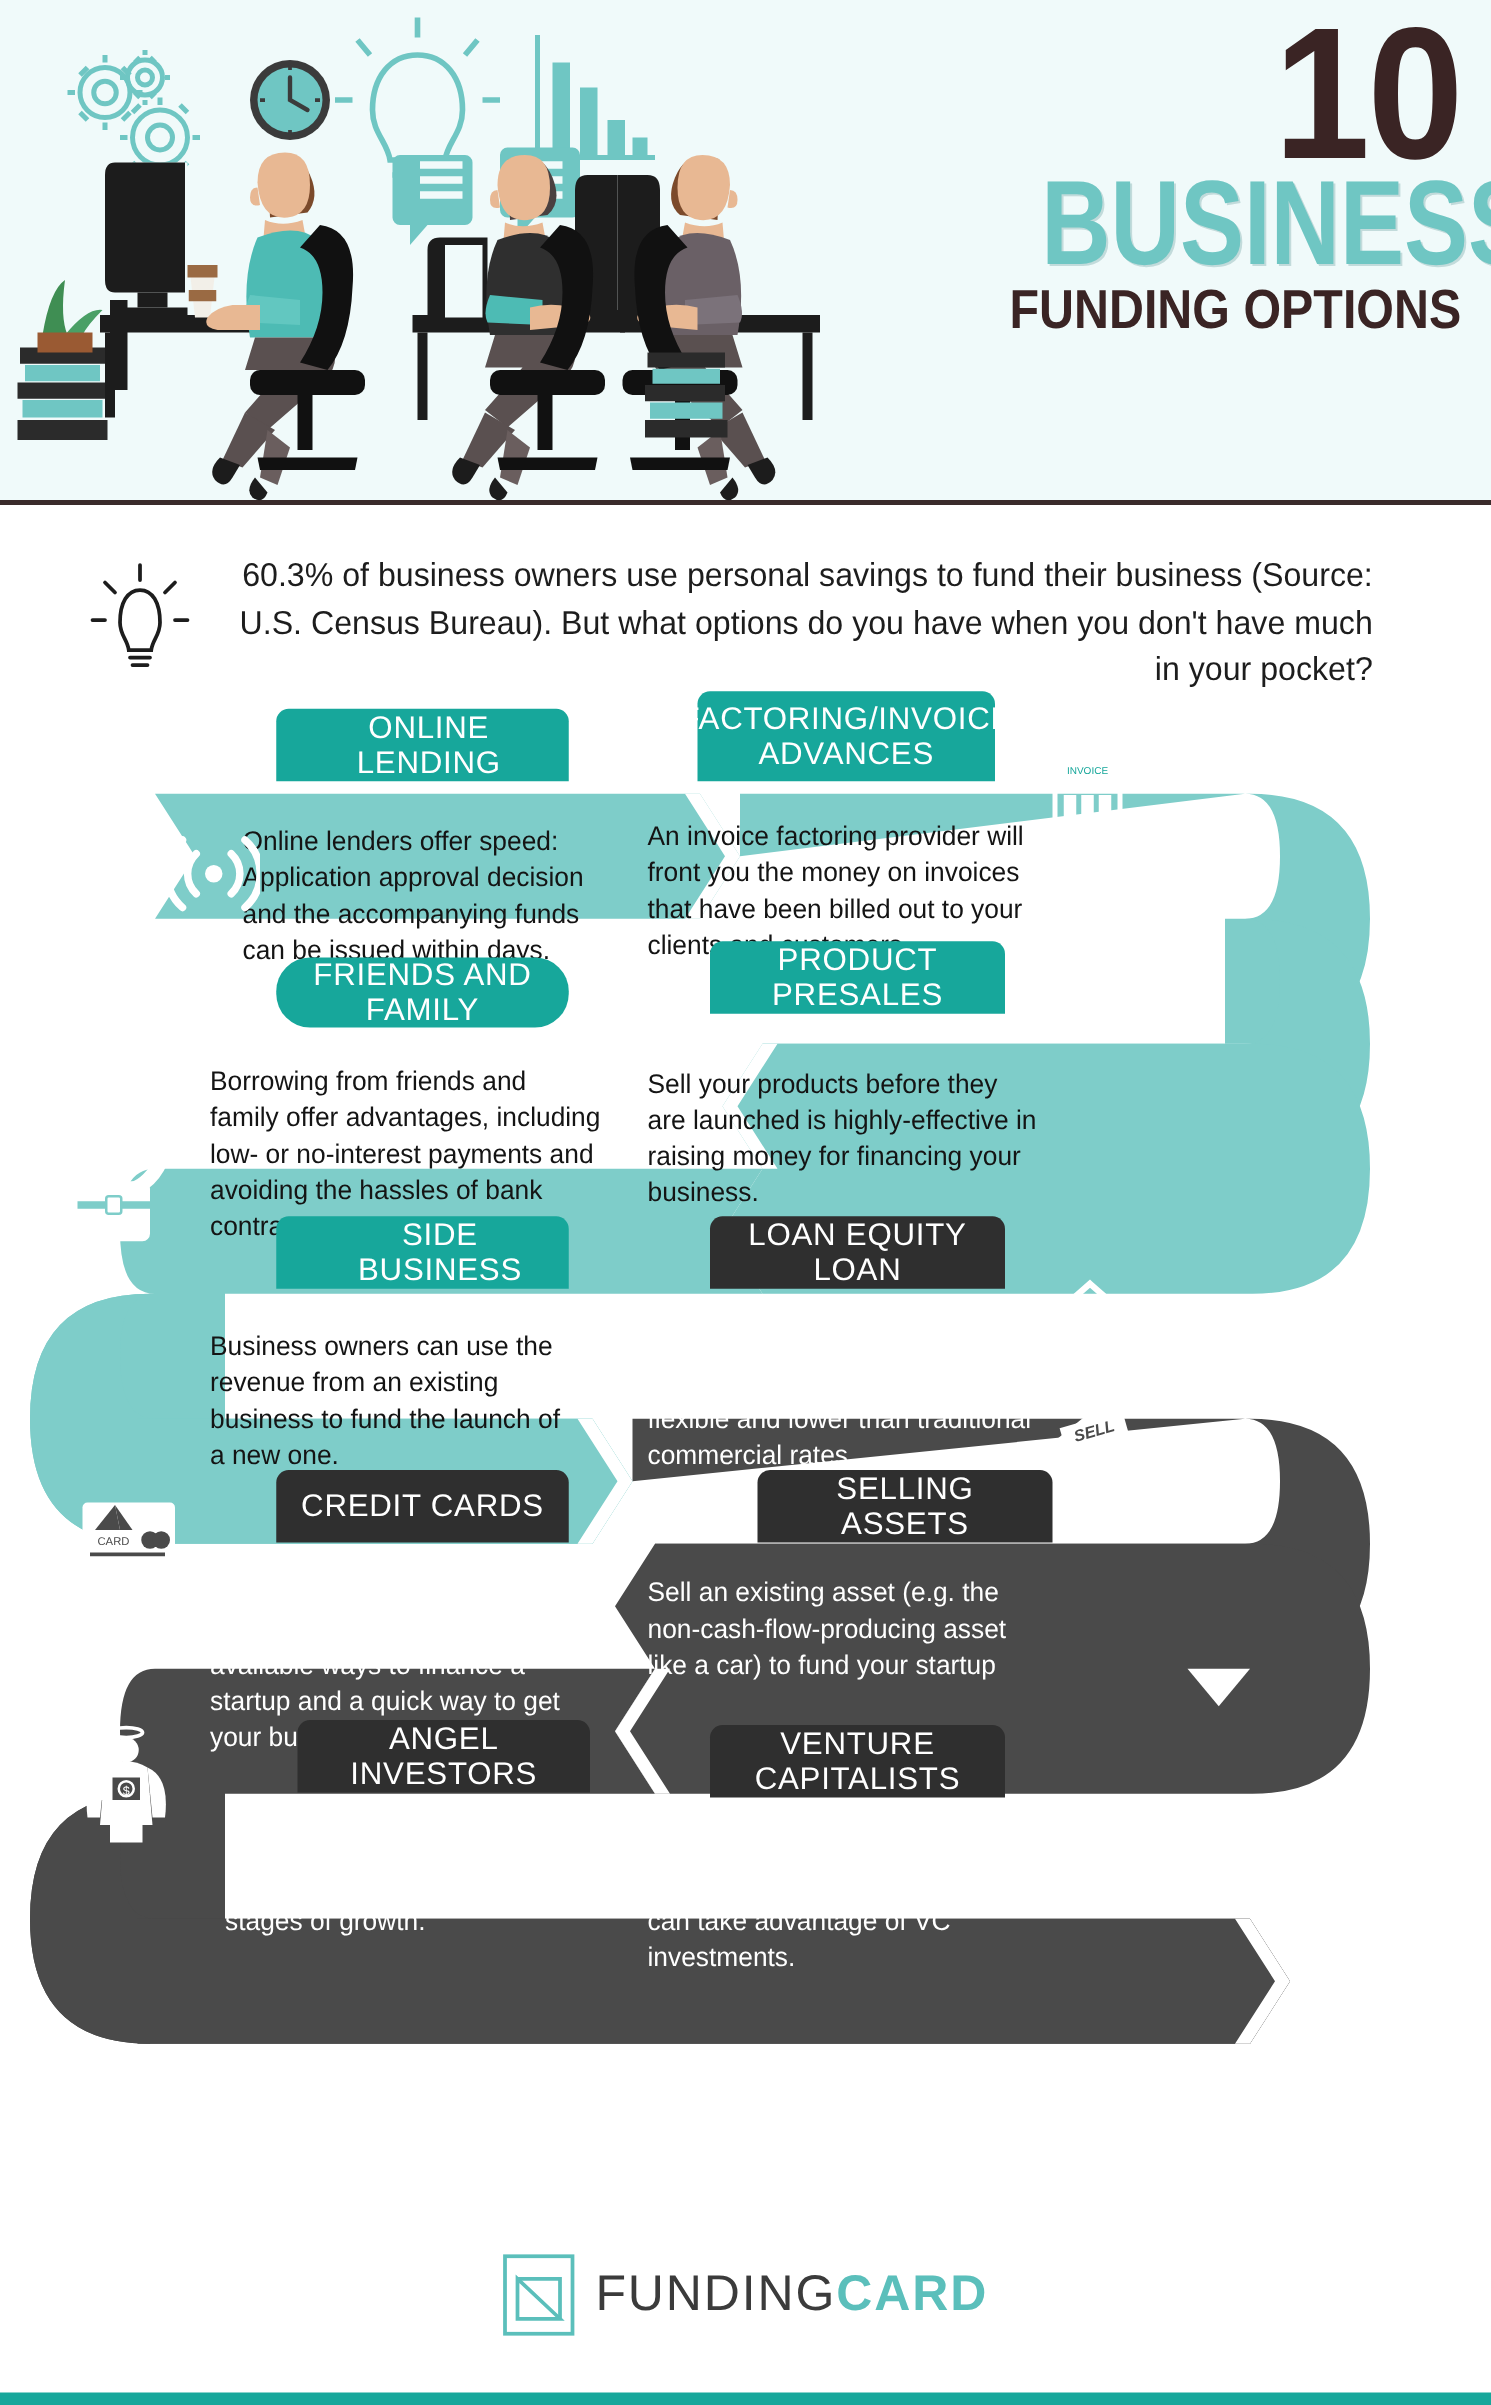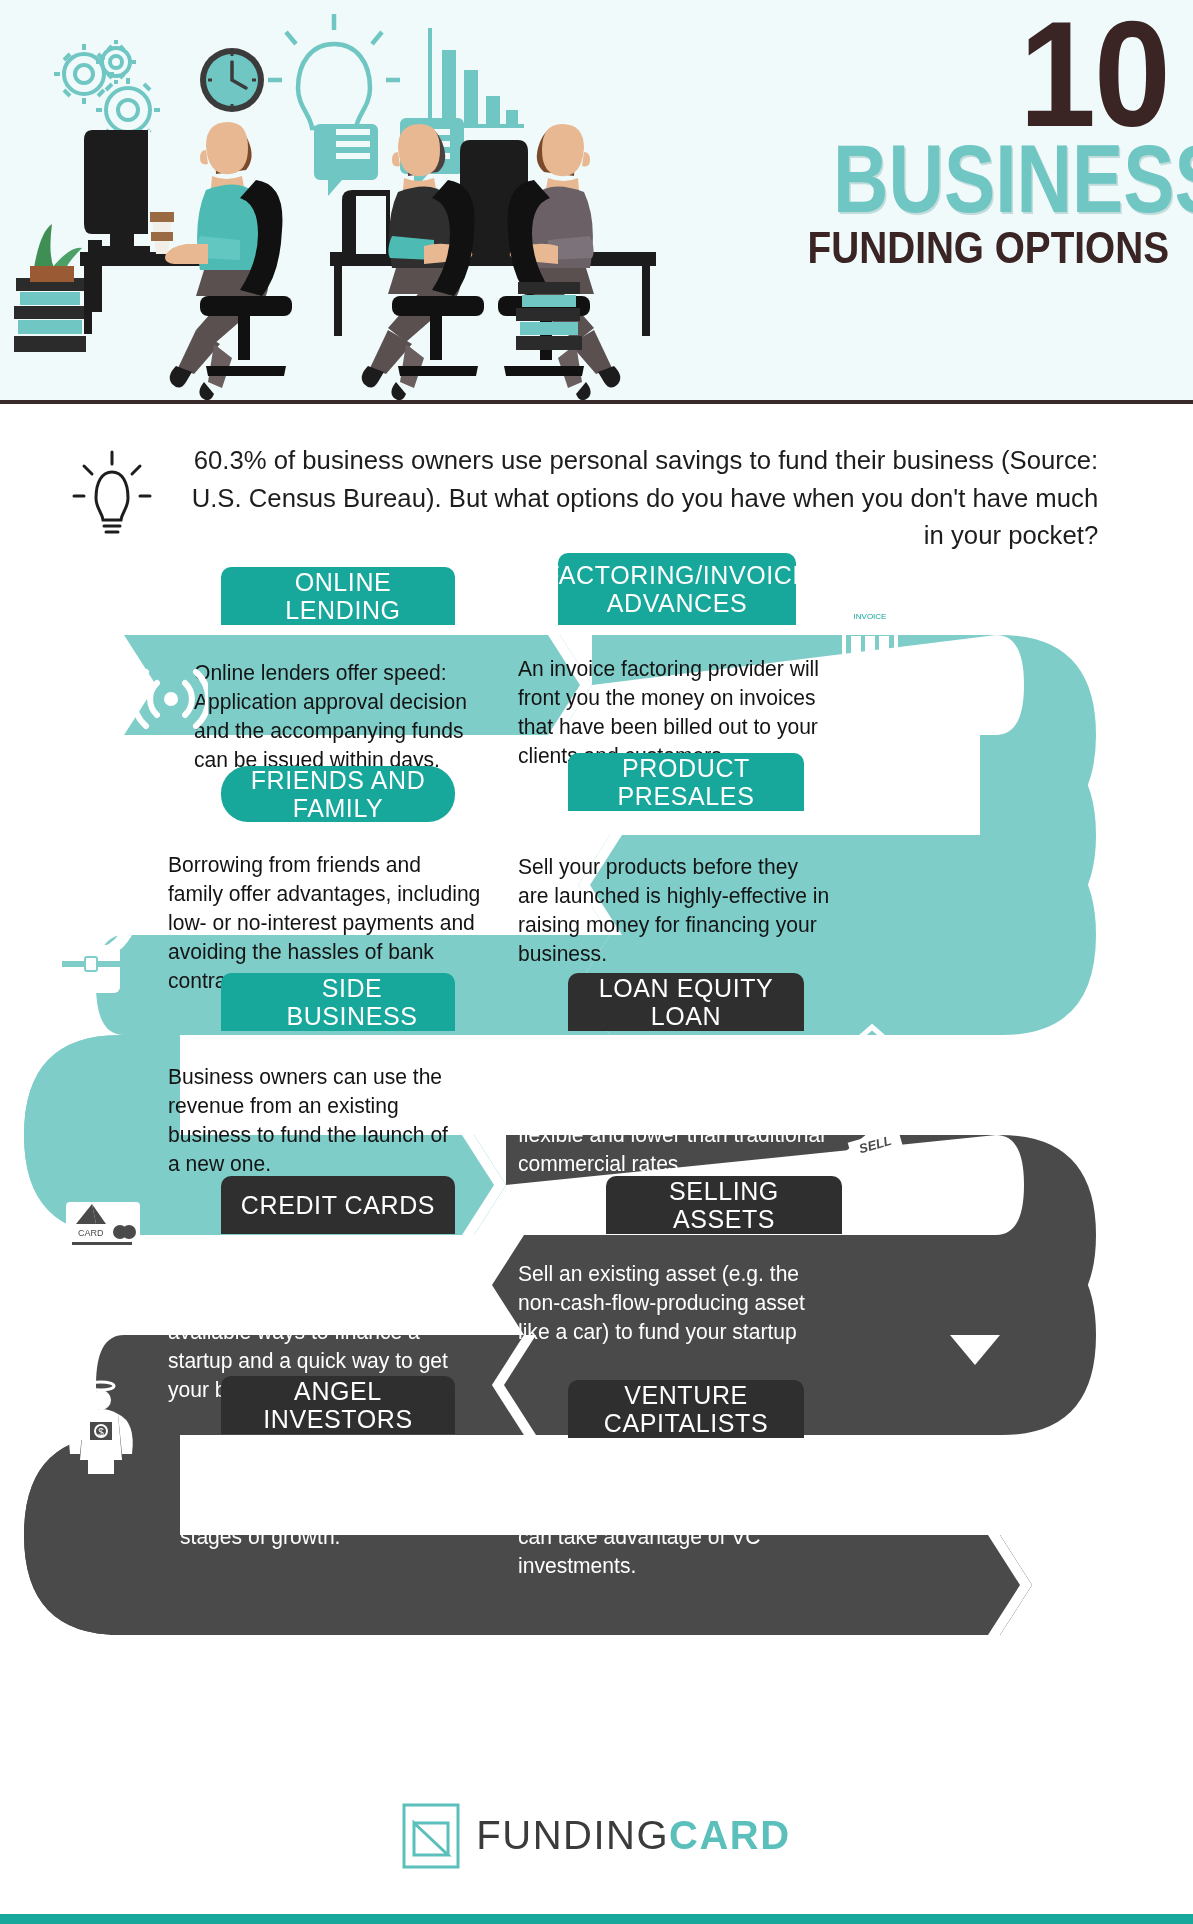--- a/index.html
+++ b/index.html
@@ -447,21 +447,21 @@
     <svg class="flow-icon" style="left:834px; top:548px;" width="78" height="68" viewBox="0 0 78 68">
       <path d="M38 10 L70 36 L62 36 L62 62 L14 62 L14 36 L6 36 Z" fill="none" stroke="#ffffff" stroke-width="5"></path>
       <rect x="22" y="42" width="14" height="20" fill="none" stroke="#ffffff" stroke-width="3"></rect>
       <rect x="44" y="42" width="12" height="10" fill="none" stroke="#ffffff" stroke-width="3"></rect>
       <g transform="rotate(-16 42 24)">
         <rect x="16" y="12" width="52" height="18" fill="#ffffff"></rect>
         <text x="42" y="26" font-family="Liberation Sans, sans-serif" font-size="13" font-weight="bold" fill="#4a4a4a" text-anchor="middle" font-style="italic">SELL</text>
       </g>
     </svg>
 
-    <div class="card-head head-dark" style="left:221px; top:801px; width:234px; height:58px;">ANGEL INVESTORS</div>
+    <div class="card-head head-dark" style="left:238px; top:801px; width:234px; height:58px;">ANGEL INVESTORS</div>
     <div class="card-body body-light-text" style="left:180px; top:890px; width:290px;">Angel investing generally occurs in a company's early stages of growth.</div>
     <svg class="flow-icon" style="left:64px; top:805px;" width="74" height="96" viewBox="0 0 74 96">
       <ellipse cx="37" cy="6" rx="13" ry="4" fill="none" stroke="#ffffff" stroke-width="3"></ellipse>
       <circle cx="37" cy="20" r="10" fill="#ffffff"></circle>
       <path d="M20 34 q17 -10 34 0 l4 46 l-42 0 z" fill="#ffffff"></path>
       <rect x="26" y="42" width="22" height="18" fill="#4a4a4a"></rect>
       <circle cx="37" cy="51" r="6" fill="none" stroke="#ffffff" stroke-width="2"></circle>
       <text x="37" y="56" font-family="Liberation Sans, sans-serif" font-size="10" fill="#ffffff" text-anchor="middle">$</text>
       <path d="M20 34 q-18 8 -14 40 l10 0 z" fill="#ffffff"></path>
       <path d="M54 34 q18 8 14 40 l-10 0 z" fill="#ffffff"></path>

